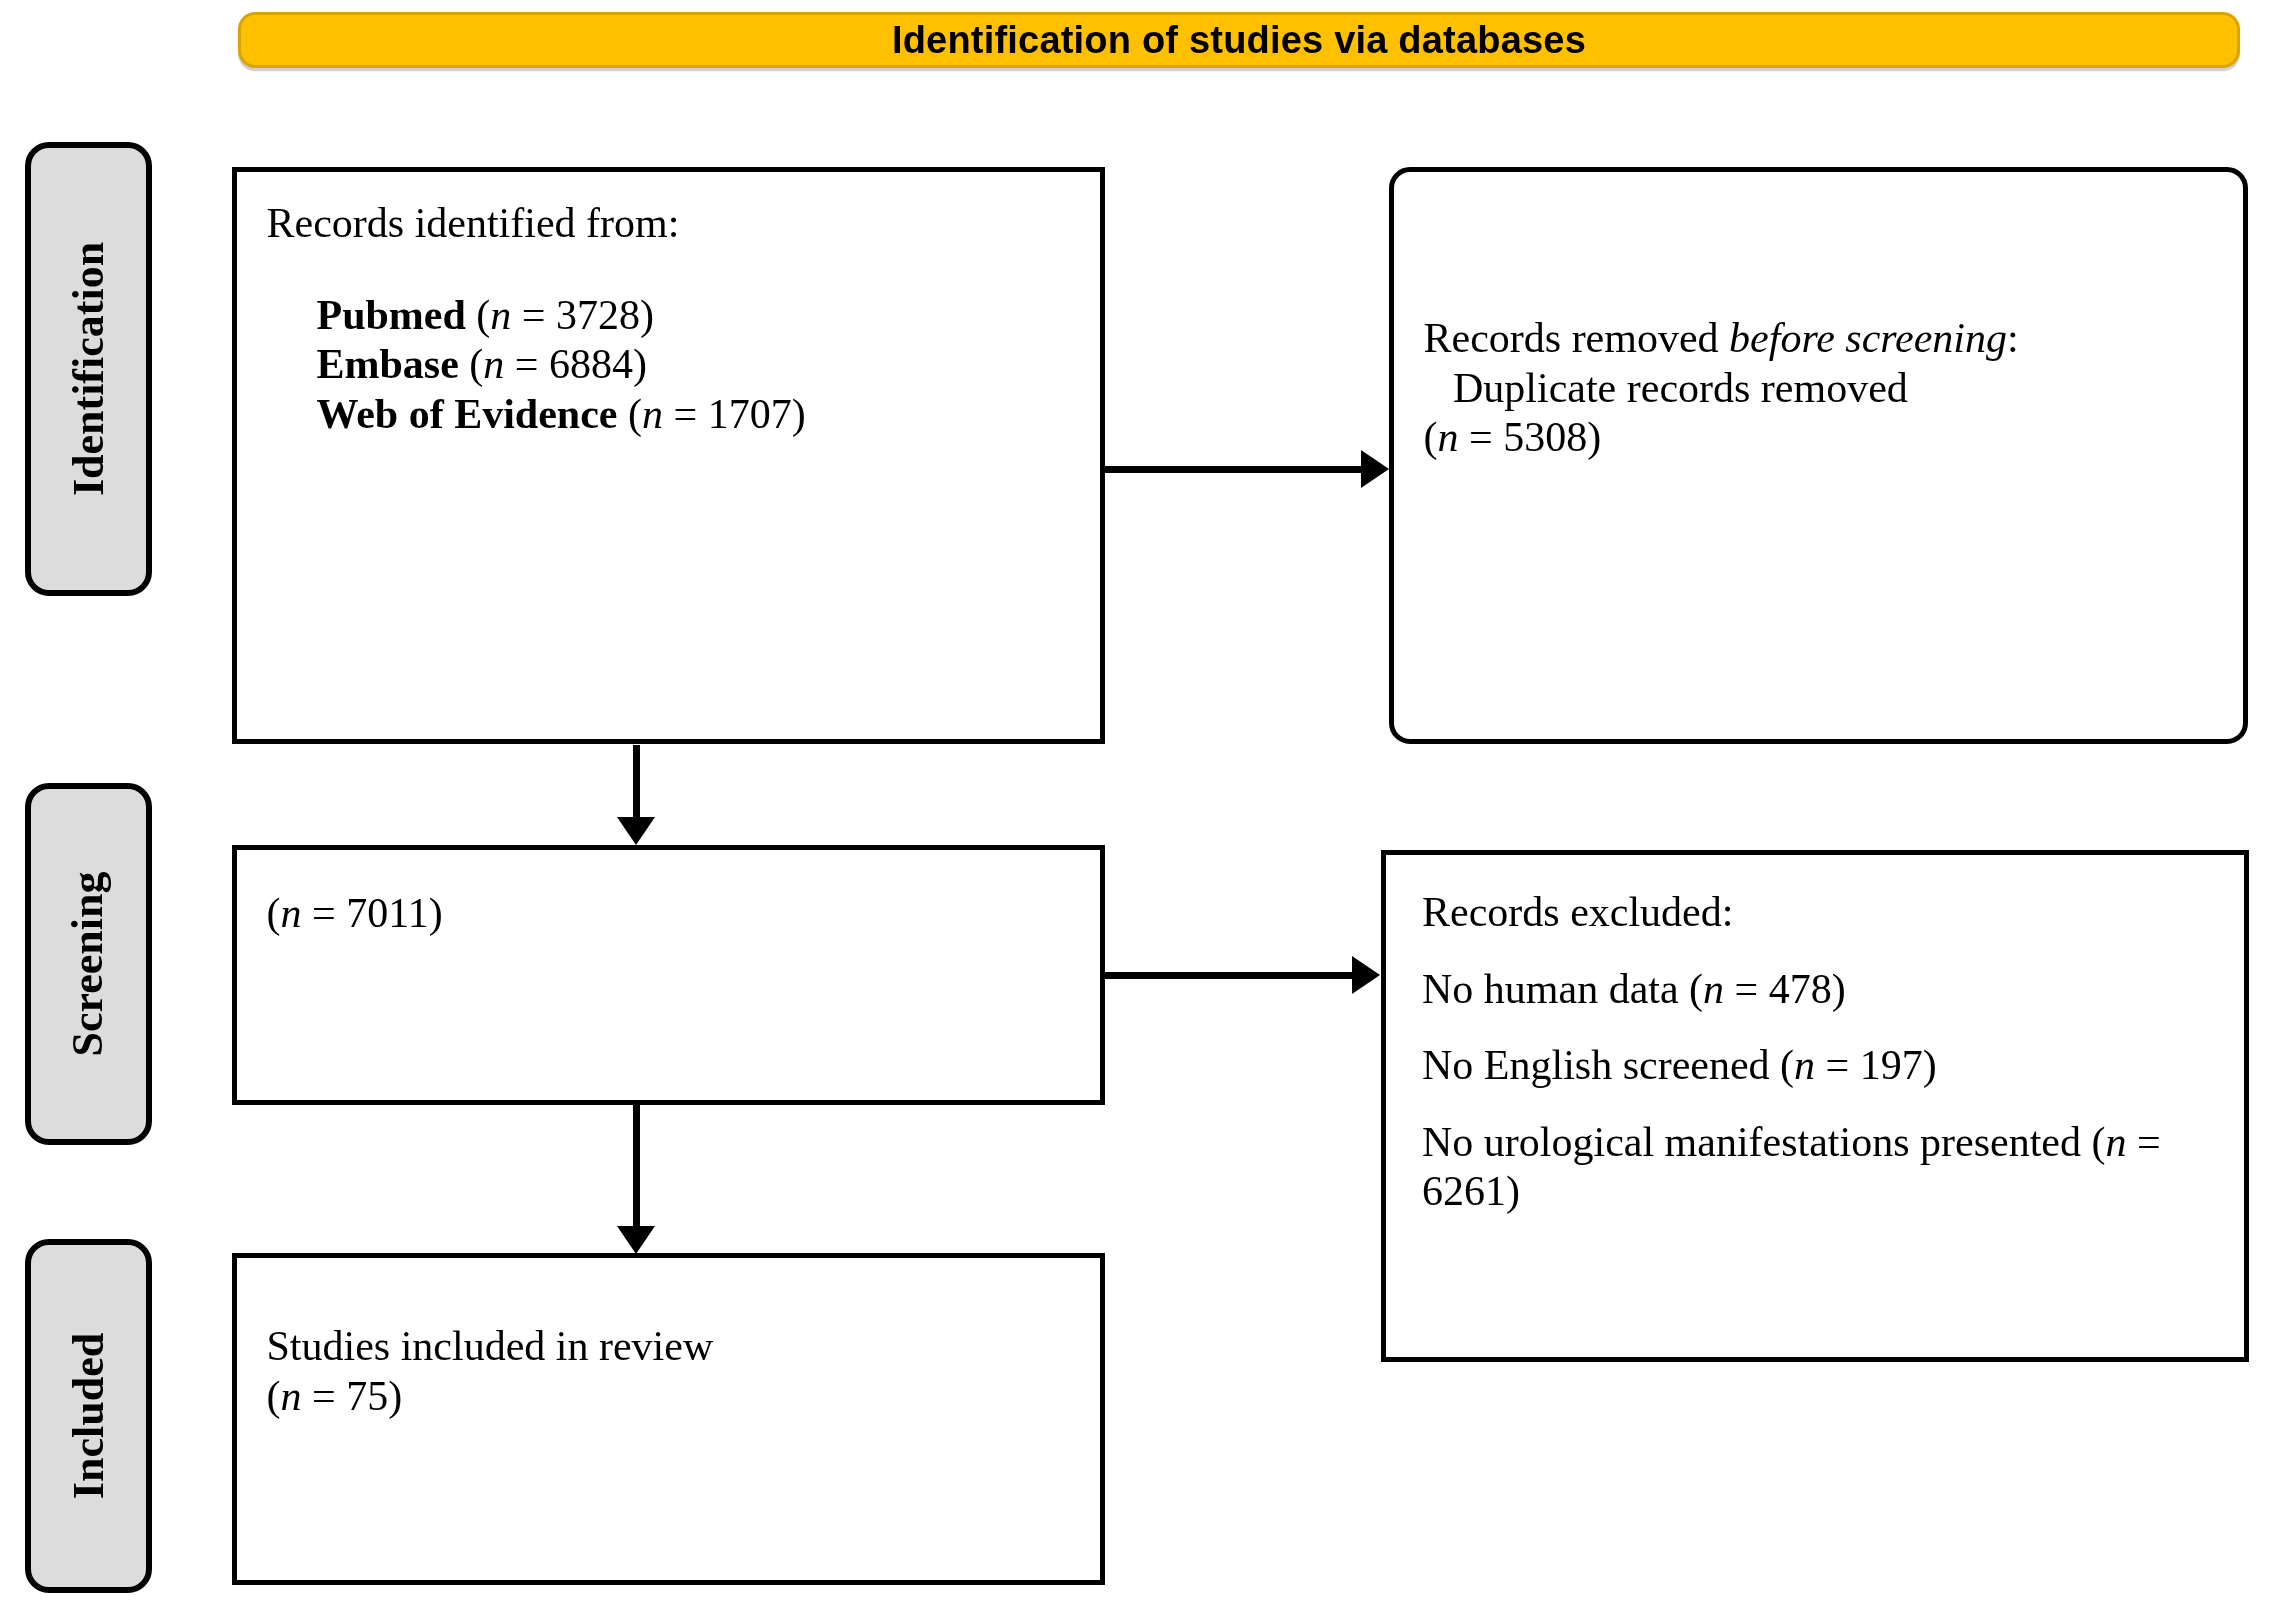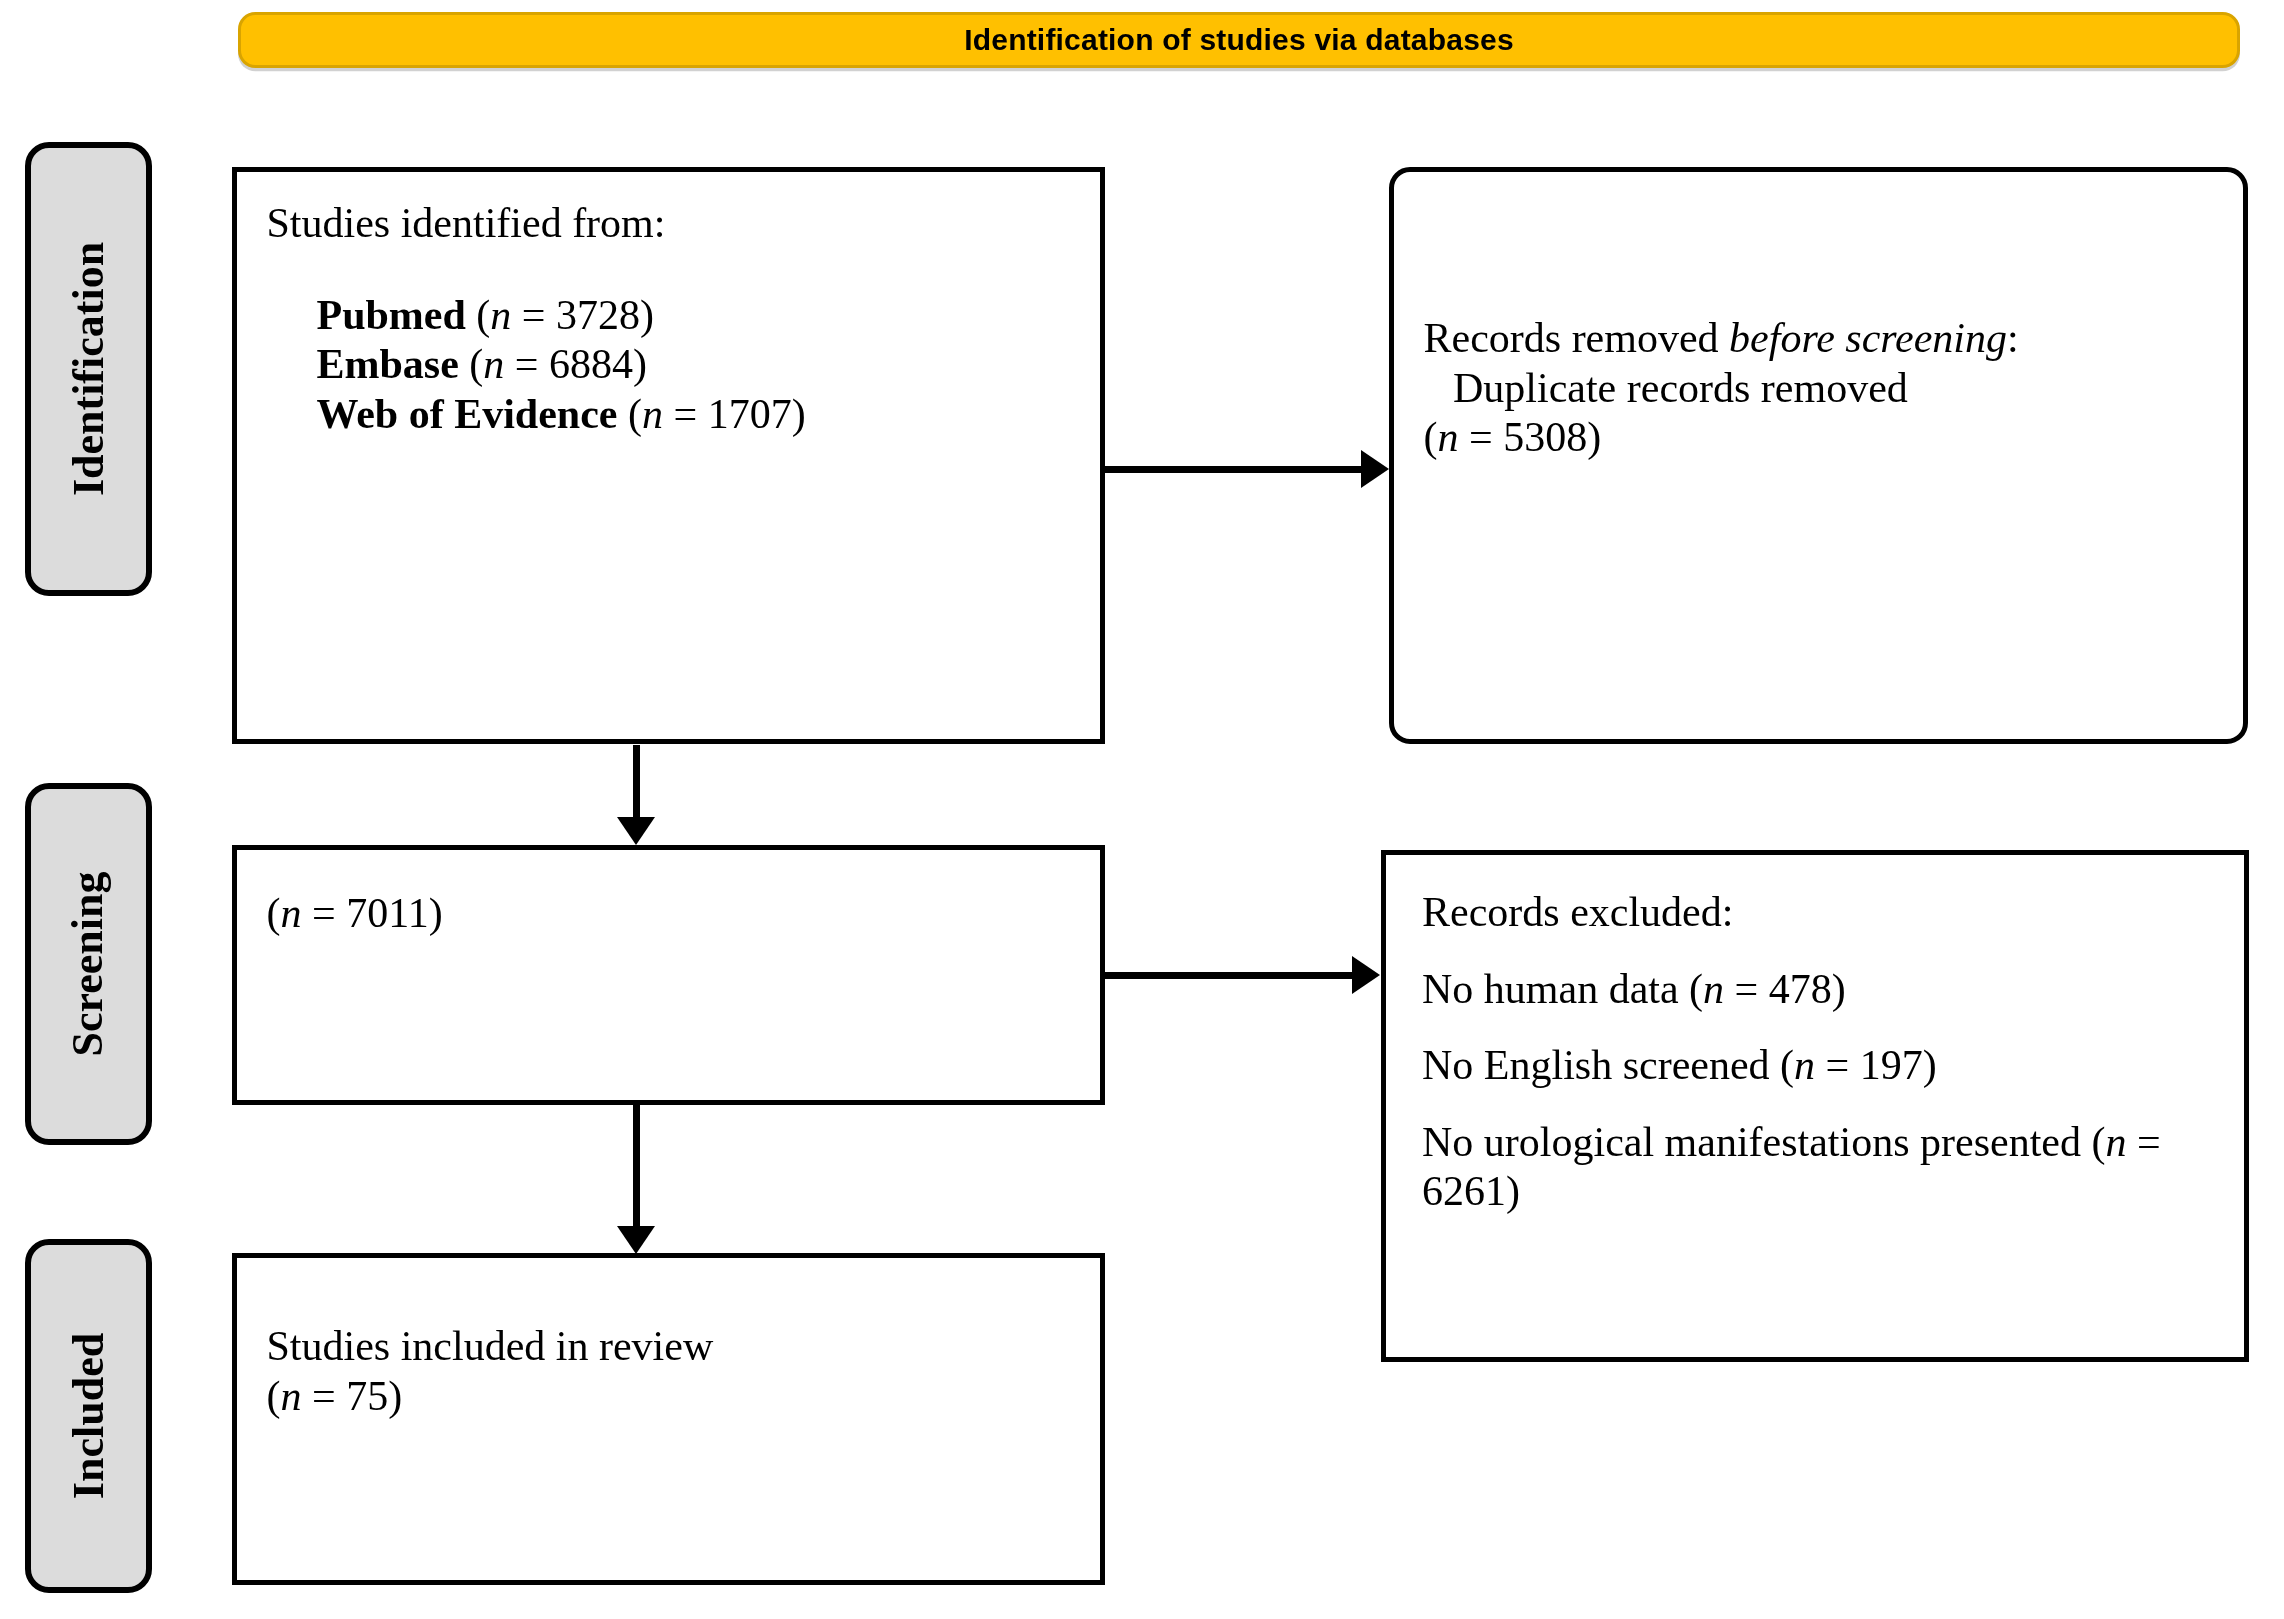--- a/index.html
+++ b/index.html
@@ -29,21 +29,21 @@
     border-radius: 17.4px;
     box-sizing: border-box;
     display: flex;
     align-items: center;
     justify-content: center;
     box-shadow: 0 3.3px 0 rgba(0,0,0,0.18);
   }
   .header-title {
     font-family: "Liberation Sans", "DejaVu Sans", sans-serif;
     font-weight: bold;
-    font-size: 30px;
+    font-size: 38px;
     color: #000000;
     letter-spacing: 0.2px;
     line-height: 1;
     white-space: nowrap;
   }
 
   
   .stage-label {
     position: absolute;
     left: 25.4px;
@@ -154,21 +154,21 @@
     <span class="stage-text">Identification</span>
   </div>
   <div class="stage-label" id="stage-screening">
     <span class="stage-text">Screening</span>
   </div>
   <div class="stage-label" id="stage-included">
     <span class="stage-text">Included</span>
   </div>
 
   <div class="flow-box" id="box-identified">
-    <p>Studies identified from:</p>
+    <p>Records identified from:</p>
     <div class="spacer-lg"></div>
     <p class="indent-1">
       <span class="bold">Pubmed</span>
       <span>(<span class="ital">n</span> = 3728)</span>
     </p>
     <p class="indent-1">
       <span class="bold">Embase</span>
       <span>(<span class="ital">n</span> = 6884)</span>
     </p>
     <p class="indent-1">

